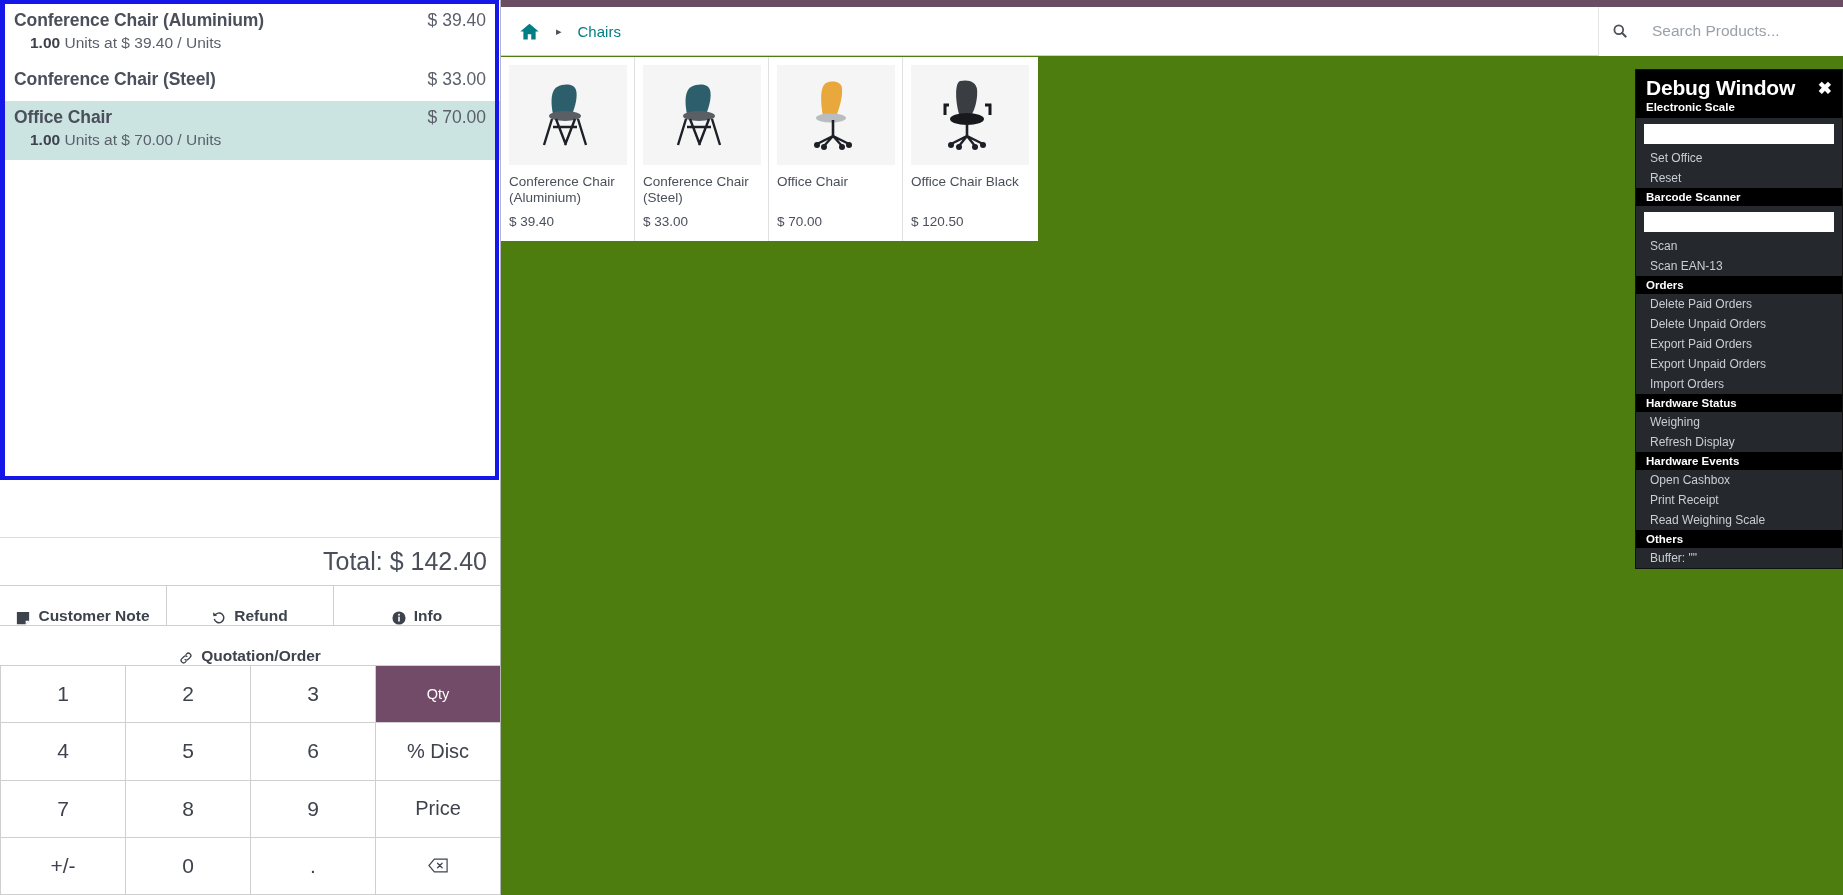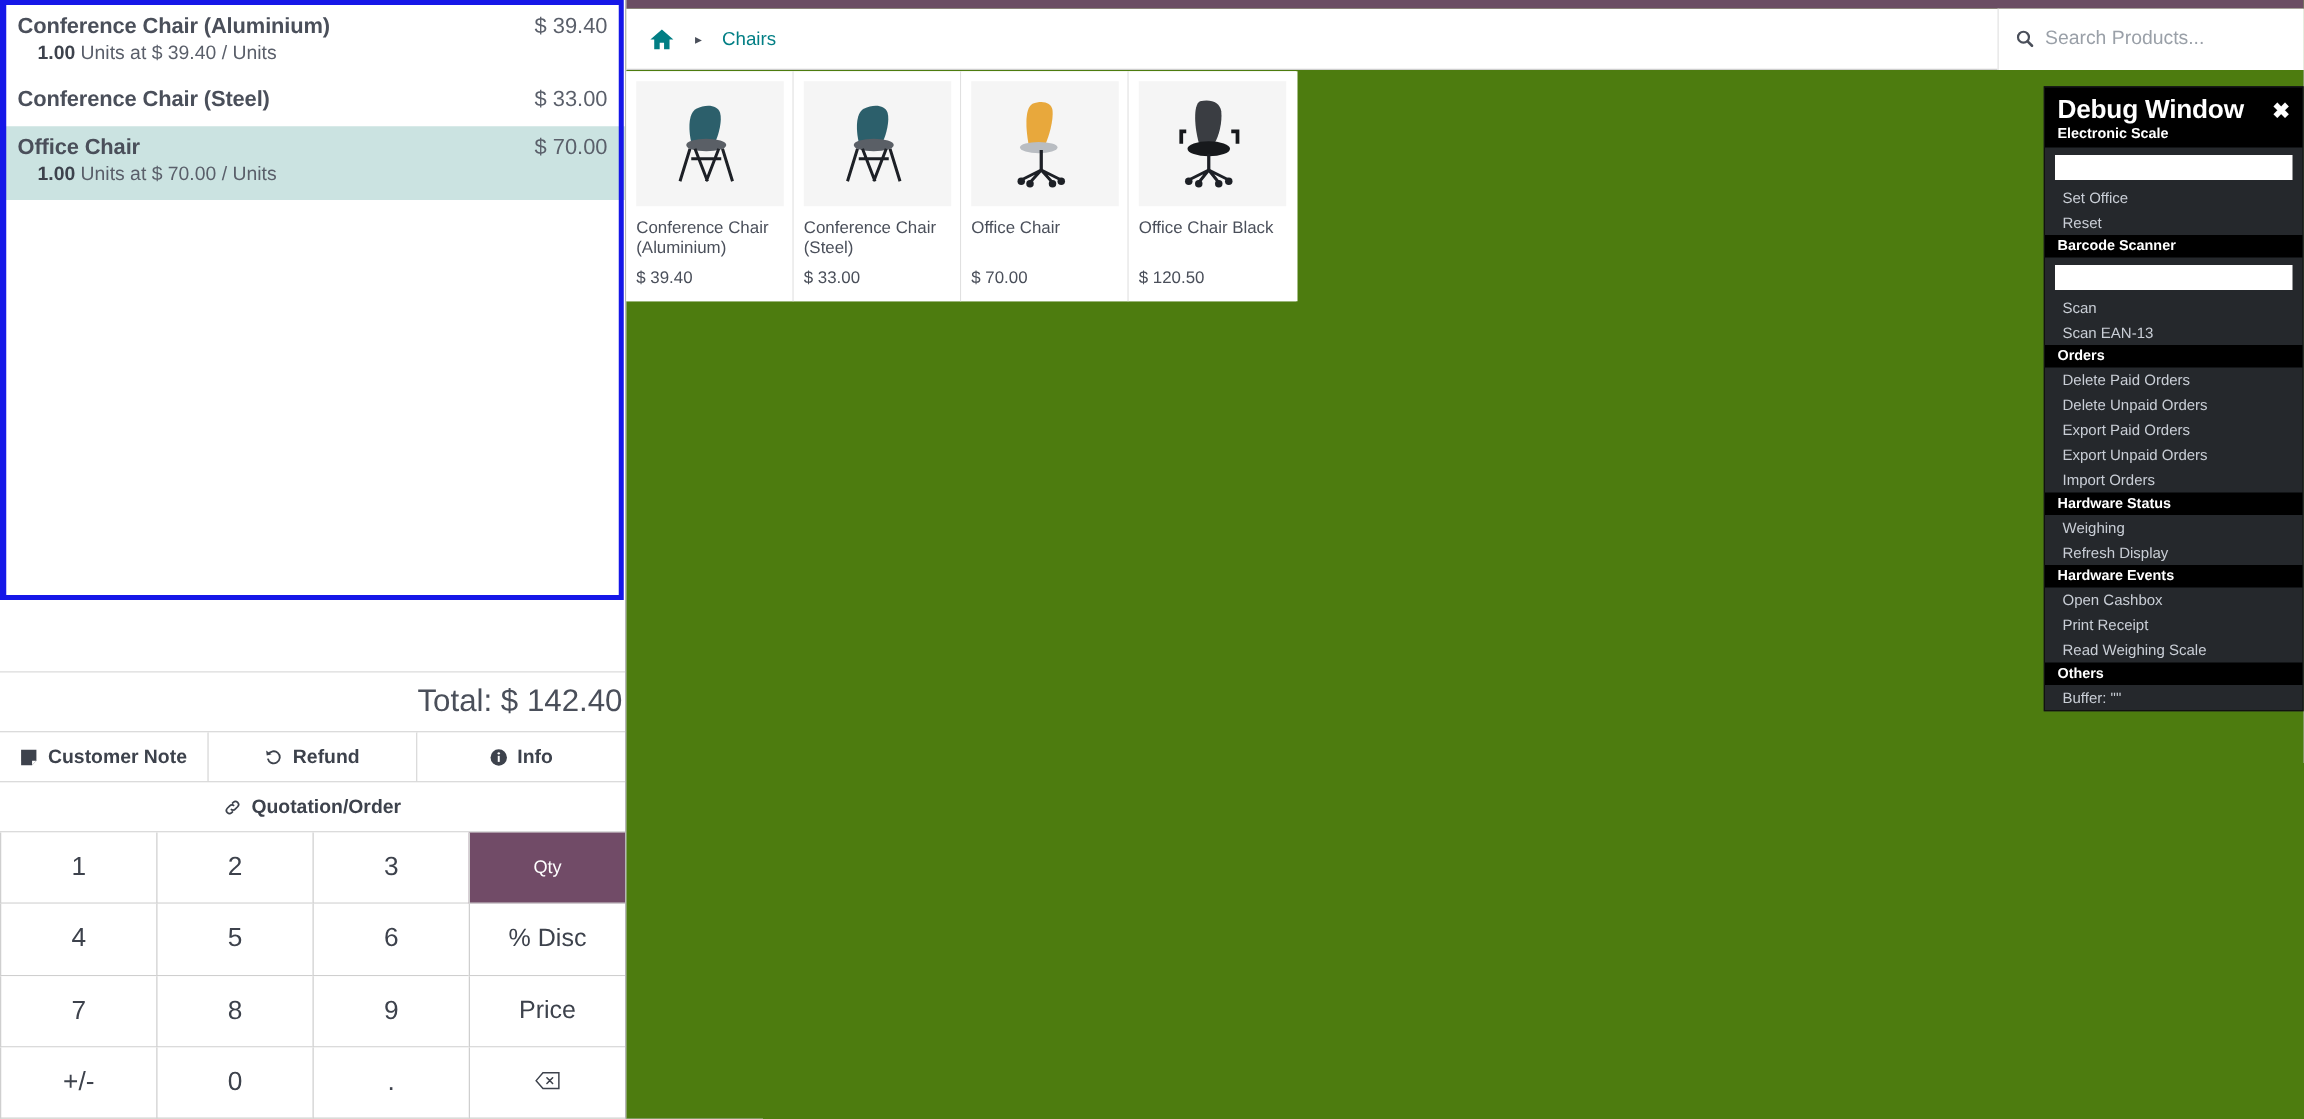--- a/index.html
+++ b/index.html
@@ -44,29 +44,29 @@
   }
   .ol-price { font-size: 17.5px; color: #5a5f6a; white-space: nowrap; }
   .ol-sub { font-size: 15.5px; color: #5a5f6a; padding-left: 16px; margin-top: 3px; }
   .ol-sub b { color: #3d424c; font-weight: bold; }
 
   .left-filler { flex: 1; background: #fff; }
 
   .total-row {
     border-top: 1px solid #dcdcdc;
     height: 48px; display: flex; align-items: center; justify-content: flex-end;
-    padding-right: 2px; background: #fff;
+    padding-right: 13px; background: #fff;
   }
   .total-text { font-size: 25px; color: #4a4f5a; }
 
   .action-row {
     display: flex; border-top: 1px solid #cfcfcf; height: 40px;
   }
   .action-btn {
-    flex: 1; display: flex; align-items: center; justify-content: center; gap: 8px;
+    flex: 1; display: flex; align-items: flex-end; justify-content: center; gap: 8px;
     font-size: 15.5px; font-weight: bold; color: #3d424c;
     border-right: 1px solid #cfcfcf; background: #fff; cursor: pointer;
   }
   .action-btn:last-child { border-right: none; }
   .action-row.single .action-btn { border-right: none; }
 
   .btn-icon { display: inline-flex; align-items: center; color: #3d424c; }
 
   
   .bottom-area { display: flex; height: 230px; border-top: 1px solid #cfcfcf; }
@@ -104,21 +104,21 @@
     height: 49px; background: #fff; display: flex; align-items: center;
     border-bottom: 1px solid #cfcfcf;
   }
   .breadcrumb { display: flex; align-items: center; gap: 16px; padding-left: 18px; }
   .home-icon { color: #017e84; display: flex; cursor: pointer; }
   .crumb-sep { color: #4a4f5a; font-size: 11px; }
   .crumb-link { color: #017e84; font-size: 15px; cursor: pointer; }
 
   .search-box {
     margin-left: auto; width: 245px; height: 49px; display: flex; align-items: center;
-    gap: 9px; padding: 0 12px 0 14px; background: #fff;
+    gap: 25px; padding: 0 12px 0 14px; background: #fff;
     border-left: 1px solid #e4e4e4;
   }
   .search-icon { color: #4a4f5a; display: flex; }
   .search-input {
     flex: 1; border: none; outline: none; font-size: 15.5px; color: #4a4f5a;
     font-family: "Liberation Sans", sans-serif; background: transparent;
   }
   .search-input::placeholder { color: #9aa0a8; }
 
   .product-area { position: absolute; left: 0; top: 50px; right: 0; bottom: 0; }

